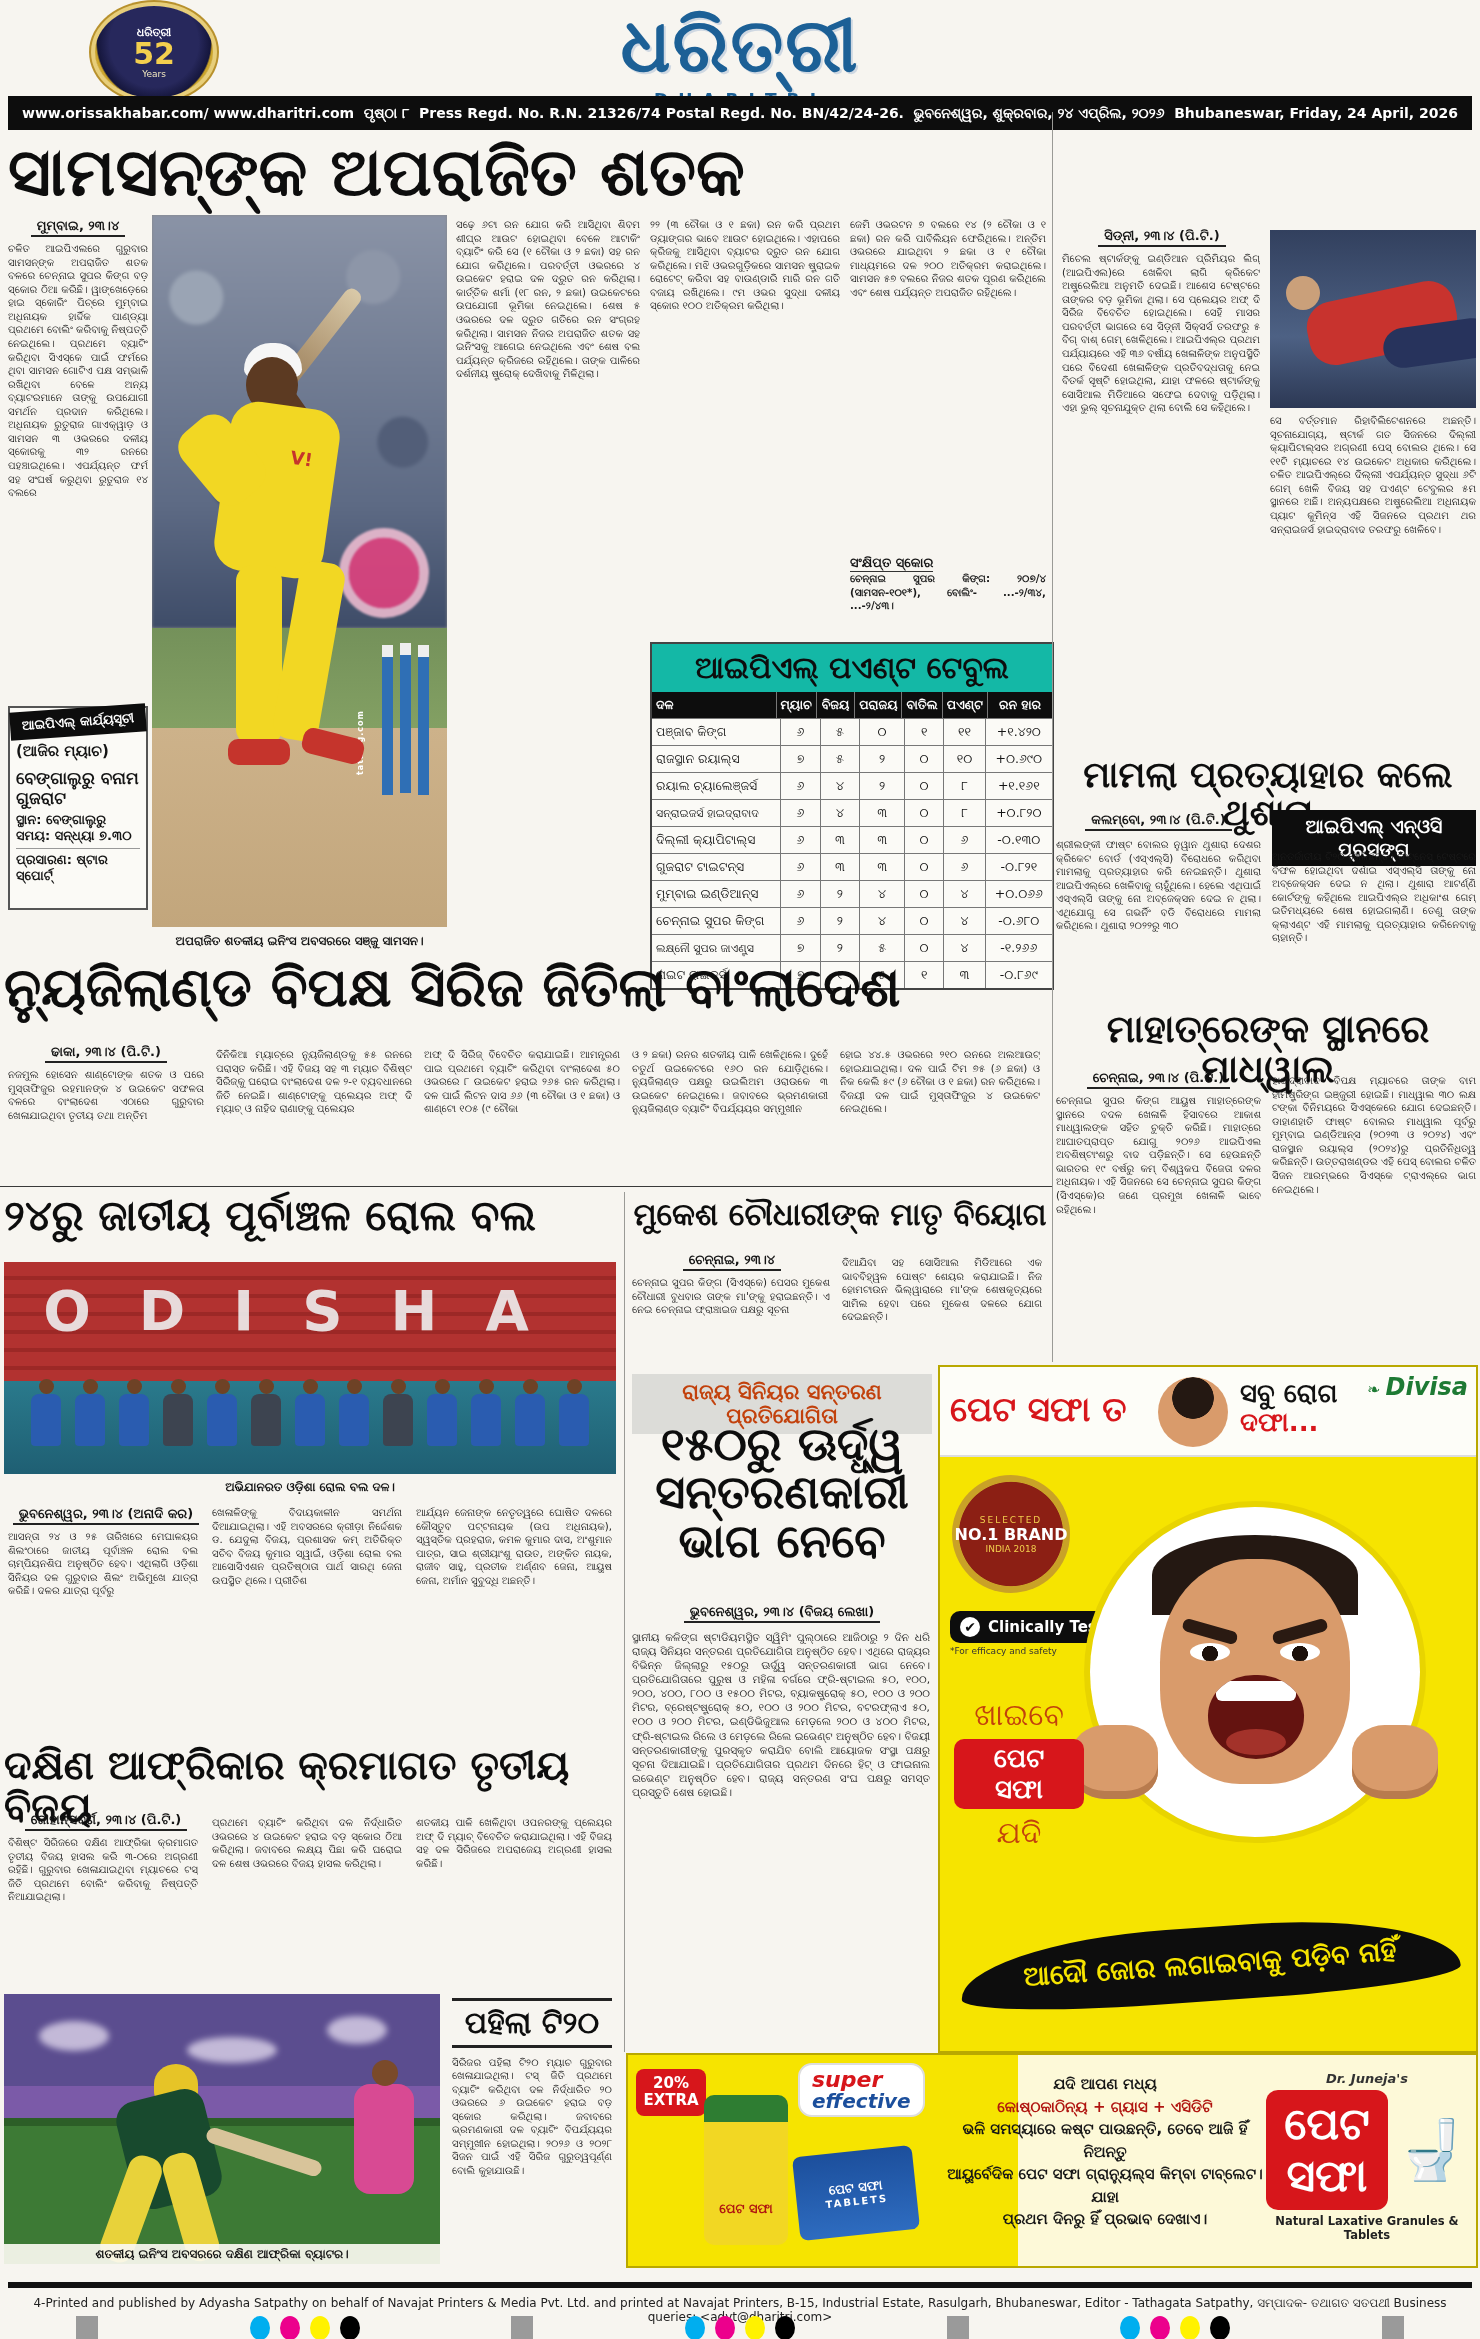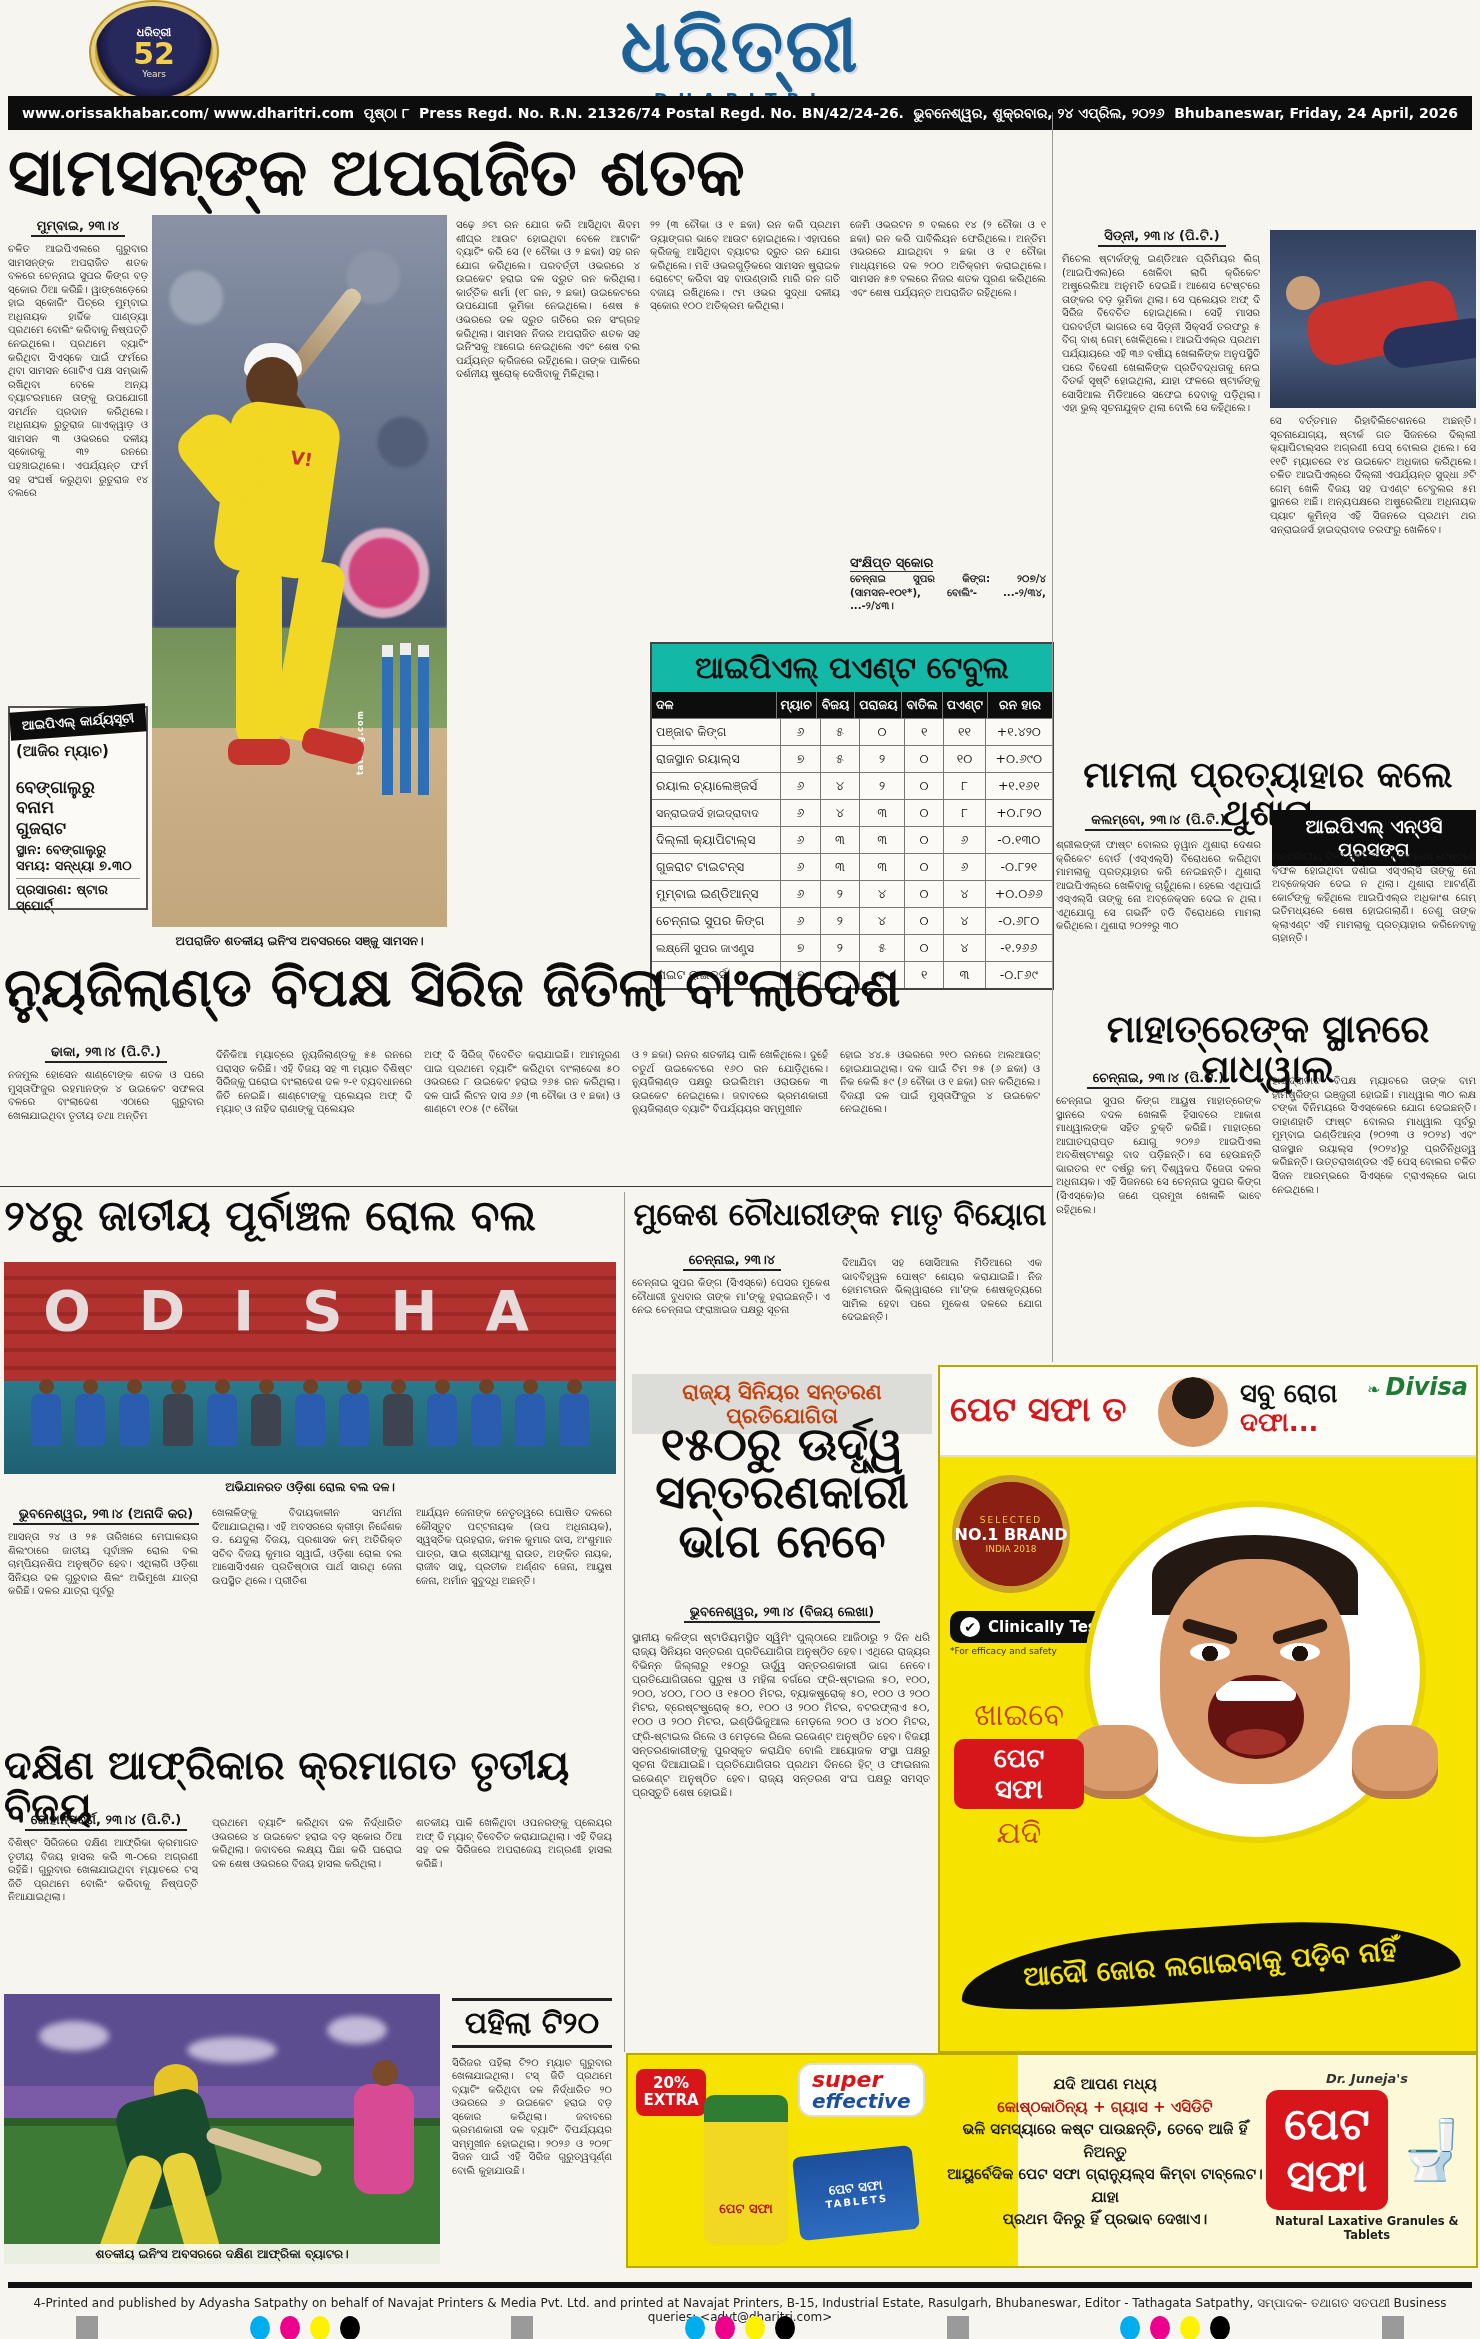--- a/index.html
+++ b/index.html
@@ -156,21 +156,21 @@
   </div>
 
   <div class="abs hl" style="left:8px;top:138px;width:1040px;font-size:66px;">ସାମସନ୍‌ଙ୍କ ଅପରାଜିତ ଶତକ</div>
 
   <div class="abs dateline" style="left:8px;top:218px;width:140px;"><span>ମୁମ୍ବାଇ, ୨୩।୪</span></div>
   <div class="abs bodycol" style="left:8px;top:242px;width:140px;height:452px;">ଚଳିତ ଆଇପିଏଲରେ ଗୁରୁବାର ସାମସନ୍‌ଙ୍କ ଅପରାଜିତ ଶତକ ବଳରେ ଚେନ୍ନାଇ ସୁପର କିଙ୍ଗ ବଡ଼ ସ୍କୋର ଠିଆ କରିଛି। ୱାଙ୍ଖେଡ଼େରେ ହାଇ ସ୍କୋରିଂ ପିଚ୍‌ରେ ମୁମ୍ବାଇ ଅଧିନାୟକ ହାର୍ଦ୍ଦିକ ପାଣ୍ଡ୍ୟା ପ୍ରଥମେ ବୋଲିଂ କରିବାକୁ ନିଷ୍ପତ୍ତି ନେଇଥିଲେ। ପ୍ରଥମେ ବ୍ୟାଟିଂ କରିଥିବା ସିଏସ୍‌କେ ପାଇଁ ଫର୍ମରେ ଥିବା ସାମସନ ଗୋଟିଏ ପକ୍ଷ ସମ୍ଭାଳି ରଖିଥିବା ବେଳେ ଅନ୍ୟ ବ୍ୟାଟରମାନେ ତାଙ୍କୁ ଉପଯୋଗୀ ସମର୍ଥନ ପ୍ରଦାନ କରିଥିଲେ। ଅଧିନାୟକ ରୁତୁରାଜ ଗାଏକ୍ୱାଡ଼ ଓ ସାମସନ ୩ ଓଭରରେ ଦଳୀୟ ସ୍କୋରକୁ ୩୨ ରନରେ ପହଞ୍ଚାଇଥିଲେ। ଏପର୍ଯ୍ୟନ୍ତ ଫର୍ମ ସହ ସଂଘର୍ଷ କରୁଥିବା ରୁତୁରାଜ ୧୪ ବଲରେ</div>
 
   <div class="abs schbox" style="left:8px;top:706px;width:140px;height:204px;padding:10px 6px 4px;box-sizing:border-box;">
     <div class="bnr">ଆଇପିଏଲ୍ କାର୍ଯ୍ୟସୂଚୀ</div>
     <div class="l" style="font-size:15px;">(ଆଜିର ମ୍ୟାଚ)</div>
-    <div class="l" style="font-size:17px;margin-top:18px;font-family:Liberation Mono, monospace;">ବେଙ୍ଗାଲୁରୁ ବନାମ</div>
+    <div class="l" style="font-size:17px;margin-top:8px;">ବେଙ୍ଗାଲୁରୁ ବନାମ</div>
     <div class="l" style="font-size:17px;">ଗୁଜରାଟ</div>
     <div class="l" style="font-size:13px;margin-top:4px;">ସ୍ଥାନ: ବେଙ୍ଗାଲୁରୁ</div>
     <div class="l" style="font-size:13px;">ସମୟ: ସନ୍ଧ୍ୟା ୭.୩୦</div>
     <div class="l" style="font-size:13px;border-top:1px solid #999;margin-top:4px;padding-top:3px;">ପ୍ରସାରଣ: ଷ୍ଟାର ସ୍ପୋର୍ଟ୍</div>
   </div>
 
   <div class="ph photo-main" style="left:152px;top:215px;width:295px;height:712px;">
     <div class="crowd"></div>
     <div class="ring"></div>
     <div class="grass"></div>

